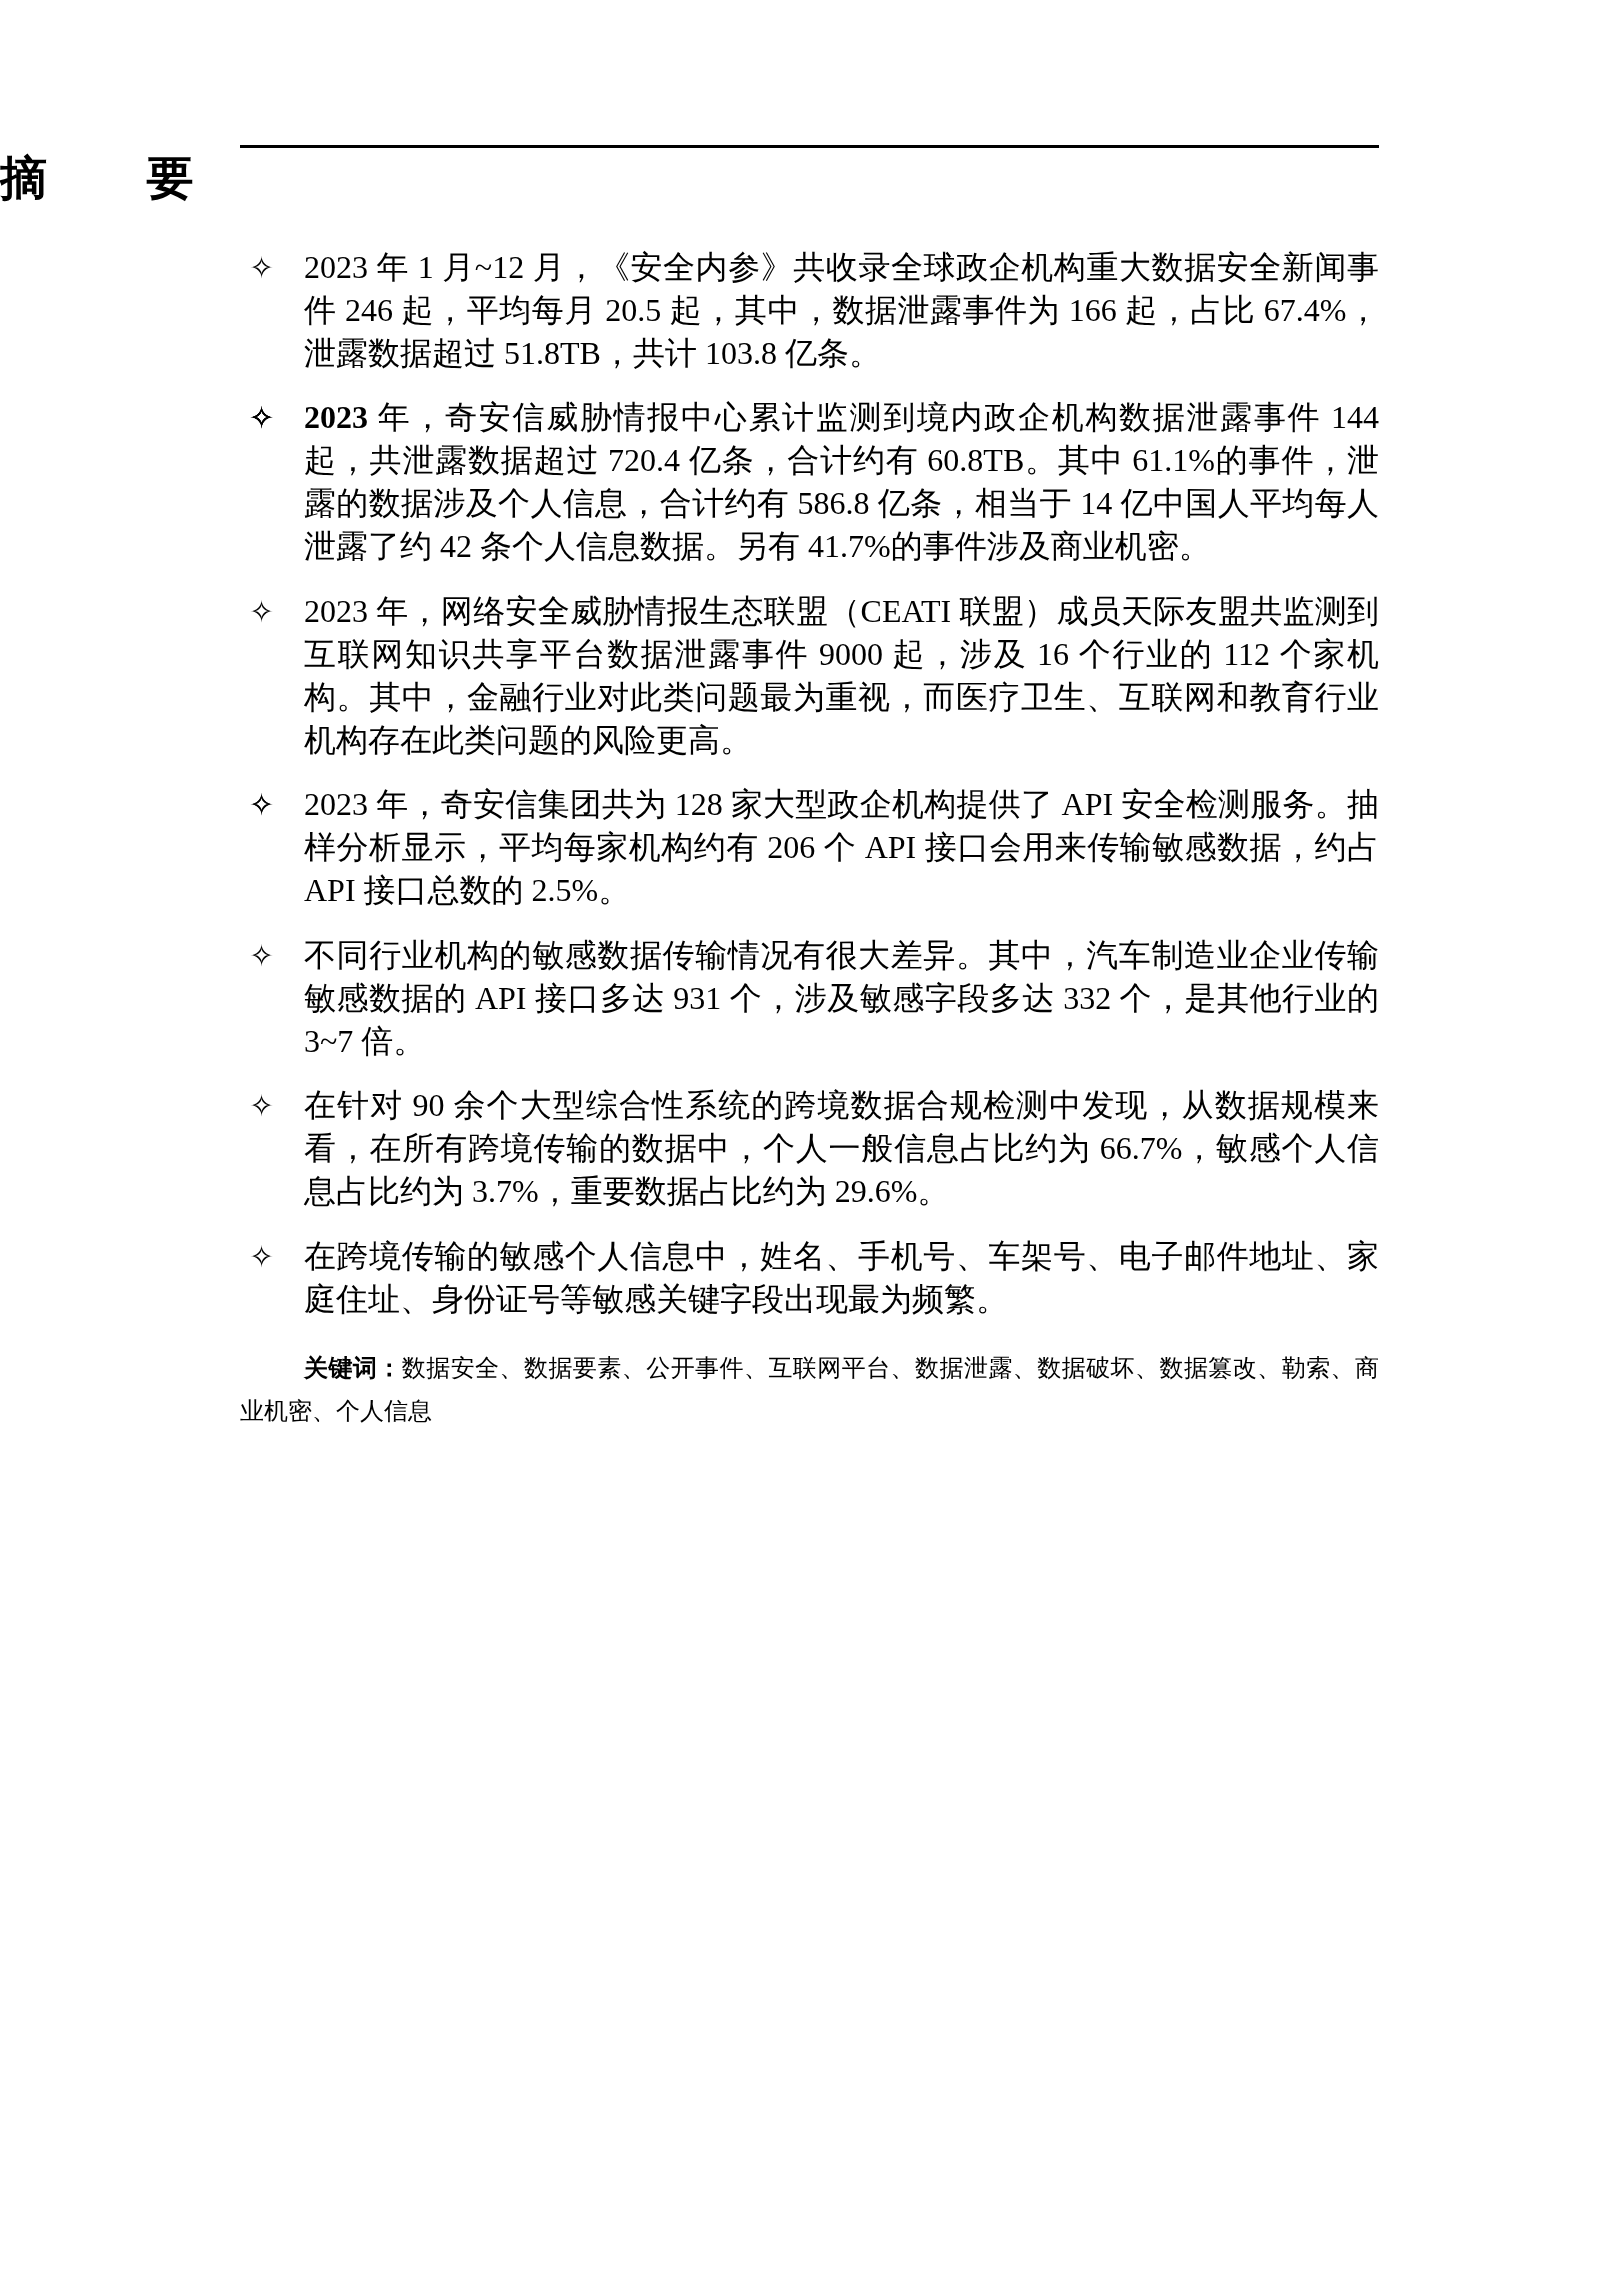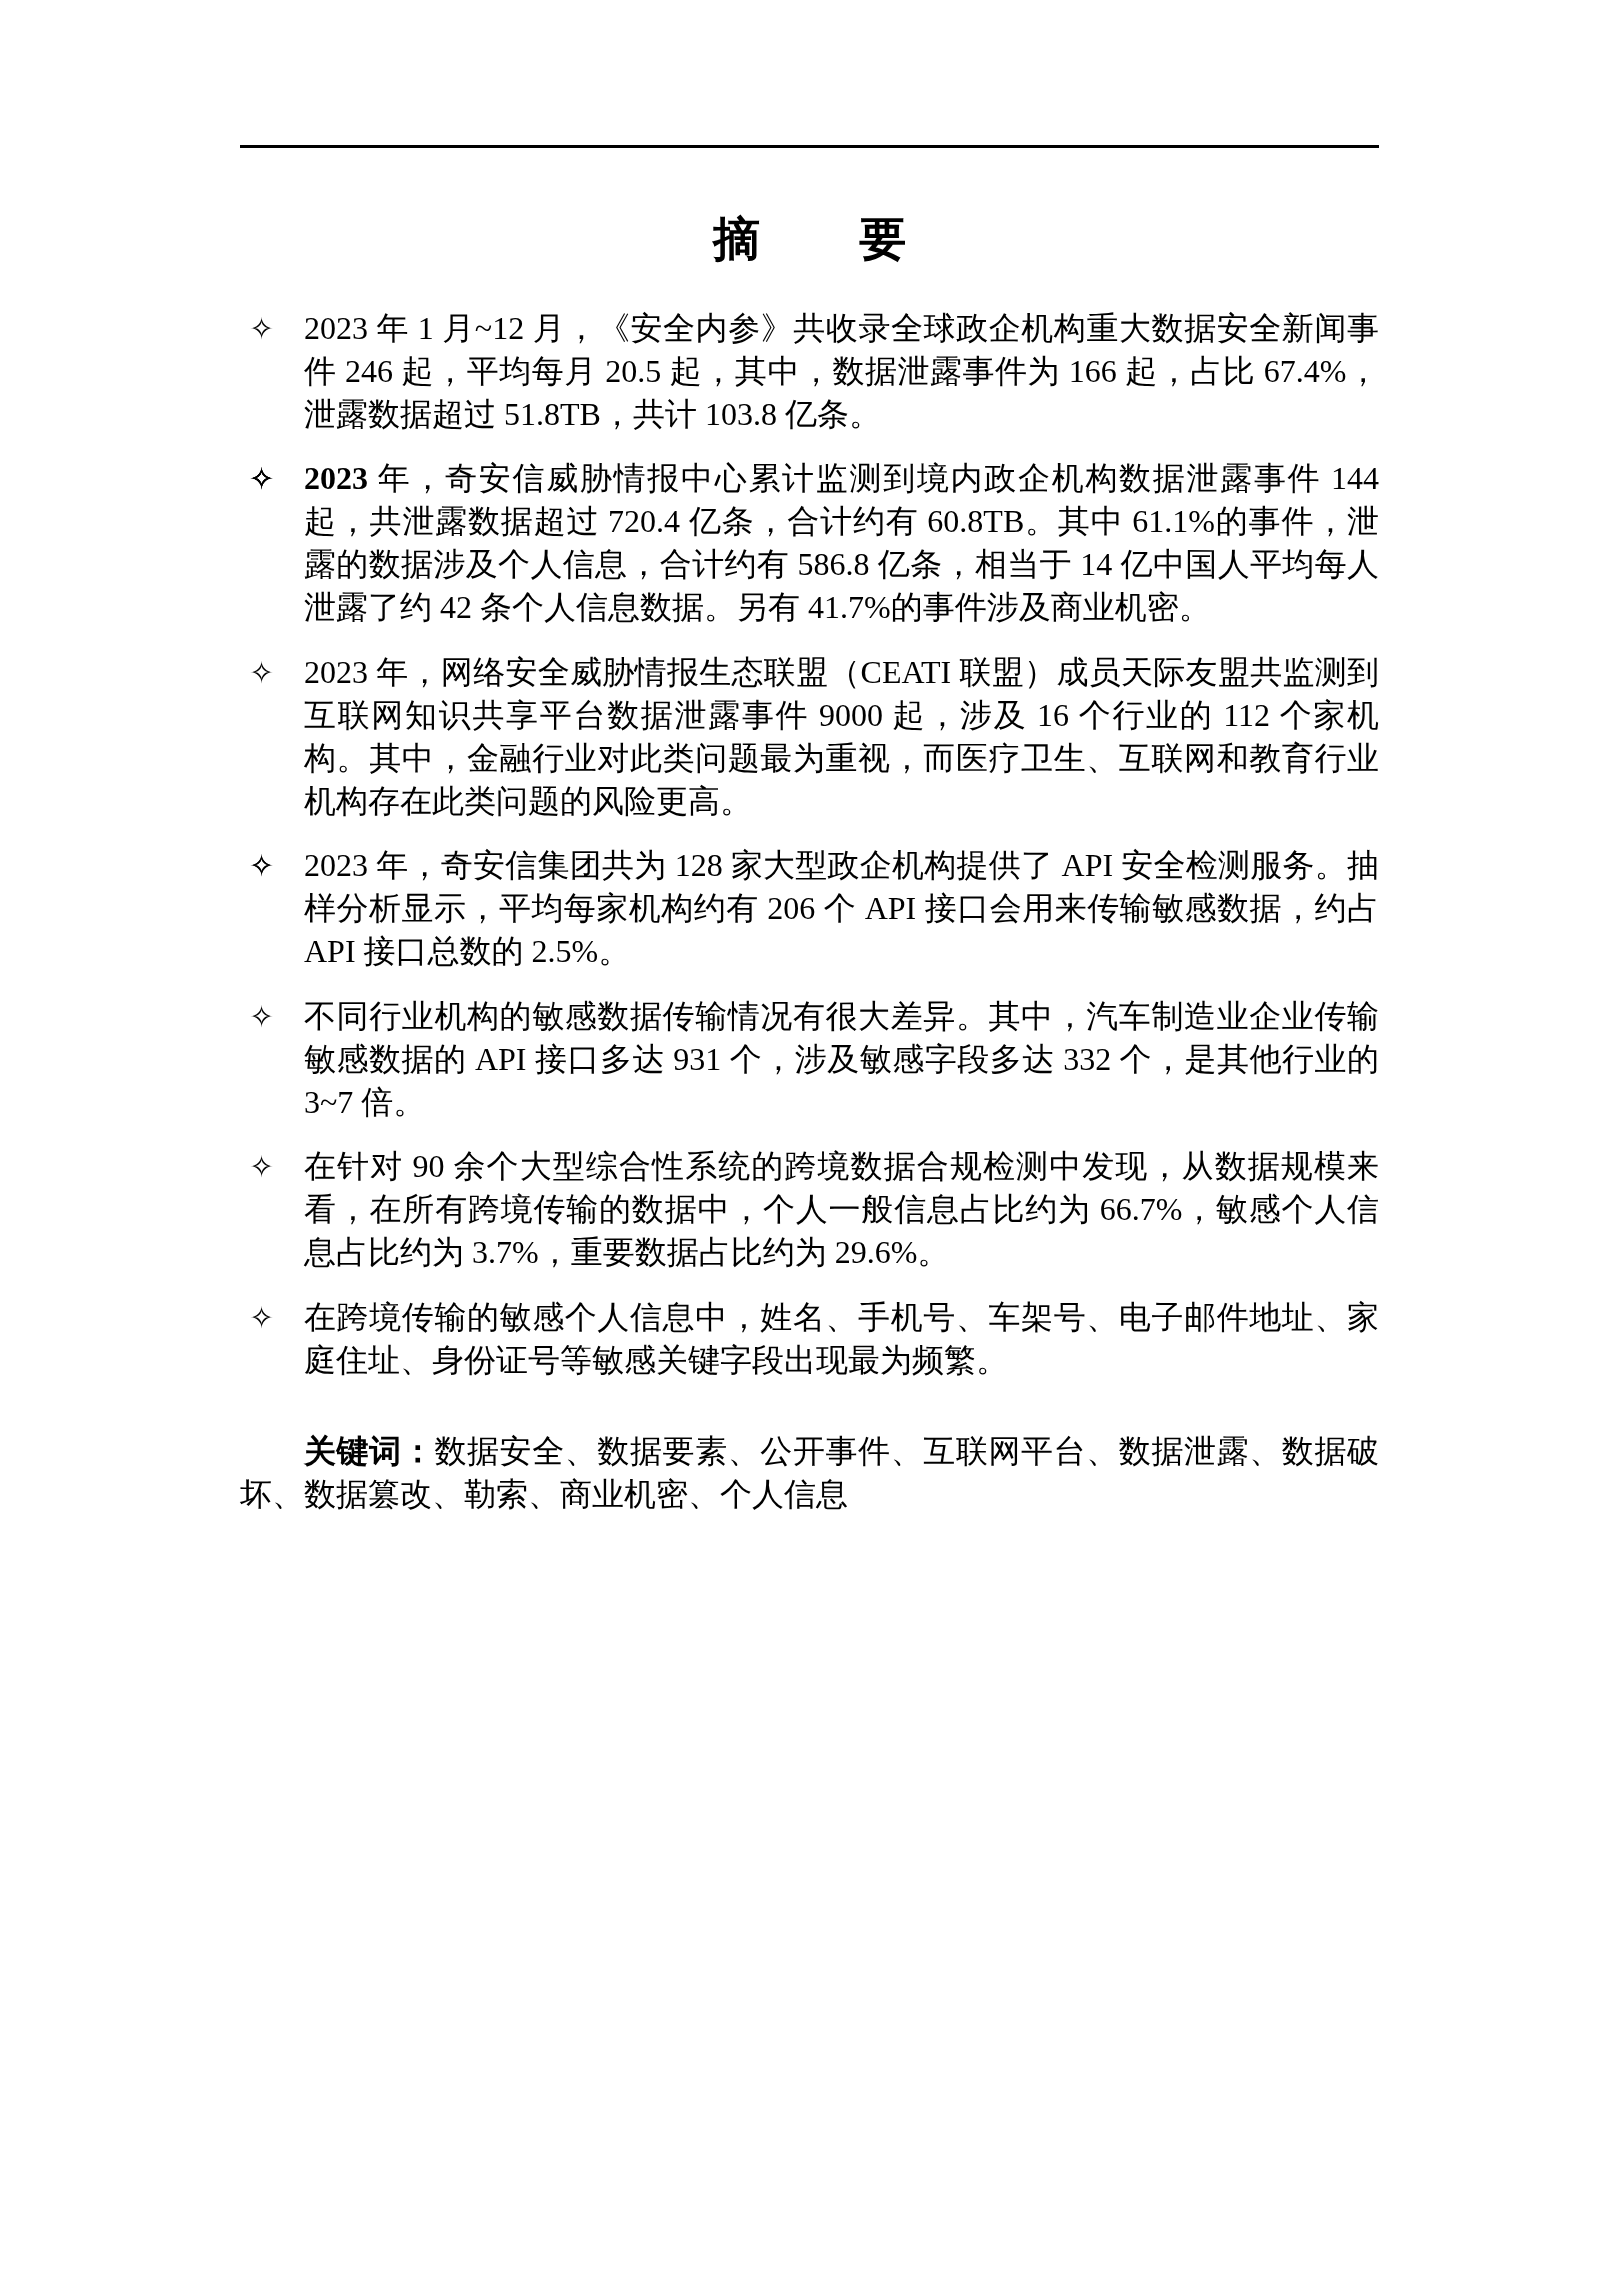--- a/index.html
+++ b/index.html
@@ -14,22 +14,21 @@
   }
   .page { width: 1621px; height: 2293px; position: relative; }
 
   .header-rule {
     margin: 145px 242px 0 240px;
     height: 2.7px;
     background: #000000;
   }
 
   .doc-title {
-    margin-top: 61px;
-    text-align: center;
+    text-align: left;
     font-family: "Liberation Sans", "DejaVu Sans", sans-serif;
     font-weight: bold;
     font-size: 47px;
     line-height: 59px;
     letter-spacing: 1.8px;
     white-space: pre;
   }
 
   ul.bullet-list {
     list-style: none;
@@ -47,22 +46,22 @@
   .marker {
     position: absolute;
     left: 9px;
     top: 0;
     font-size: 30px;
     line-height: 43px;
   }
   .lead { font-weight: bold; }
 
   .keywords {
-    margin: 48px 242px 0 240px;
-    font-size: 32px;
+    margin: 25px 242px 0 240px;
+    font-size: 24px;
     line-height: 43px;
     text-align: justify;
     text-indent: 64px;
   }
   .kw-label {
     font-weight: bold;
     font-family: "Liberation Sans", "DejaVu Sans", sans-serif;
   }
 </style>
 </head>

